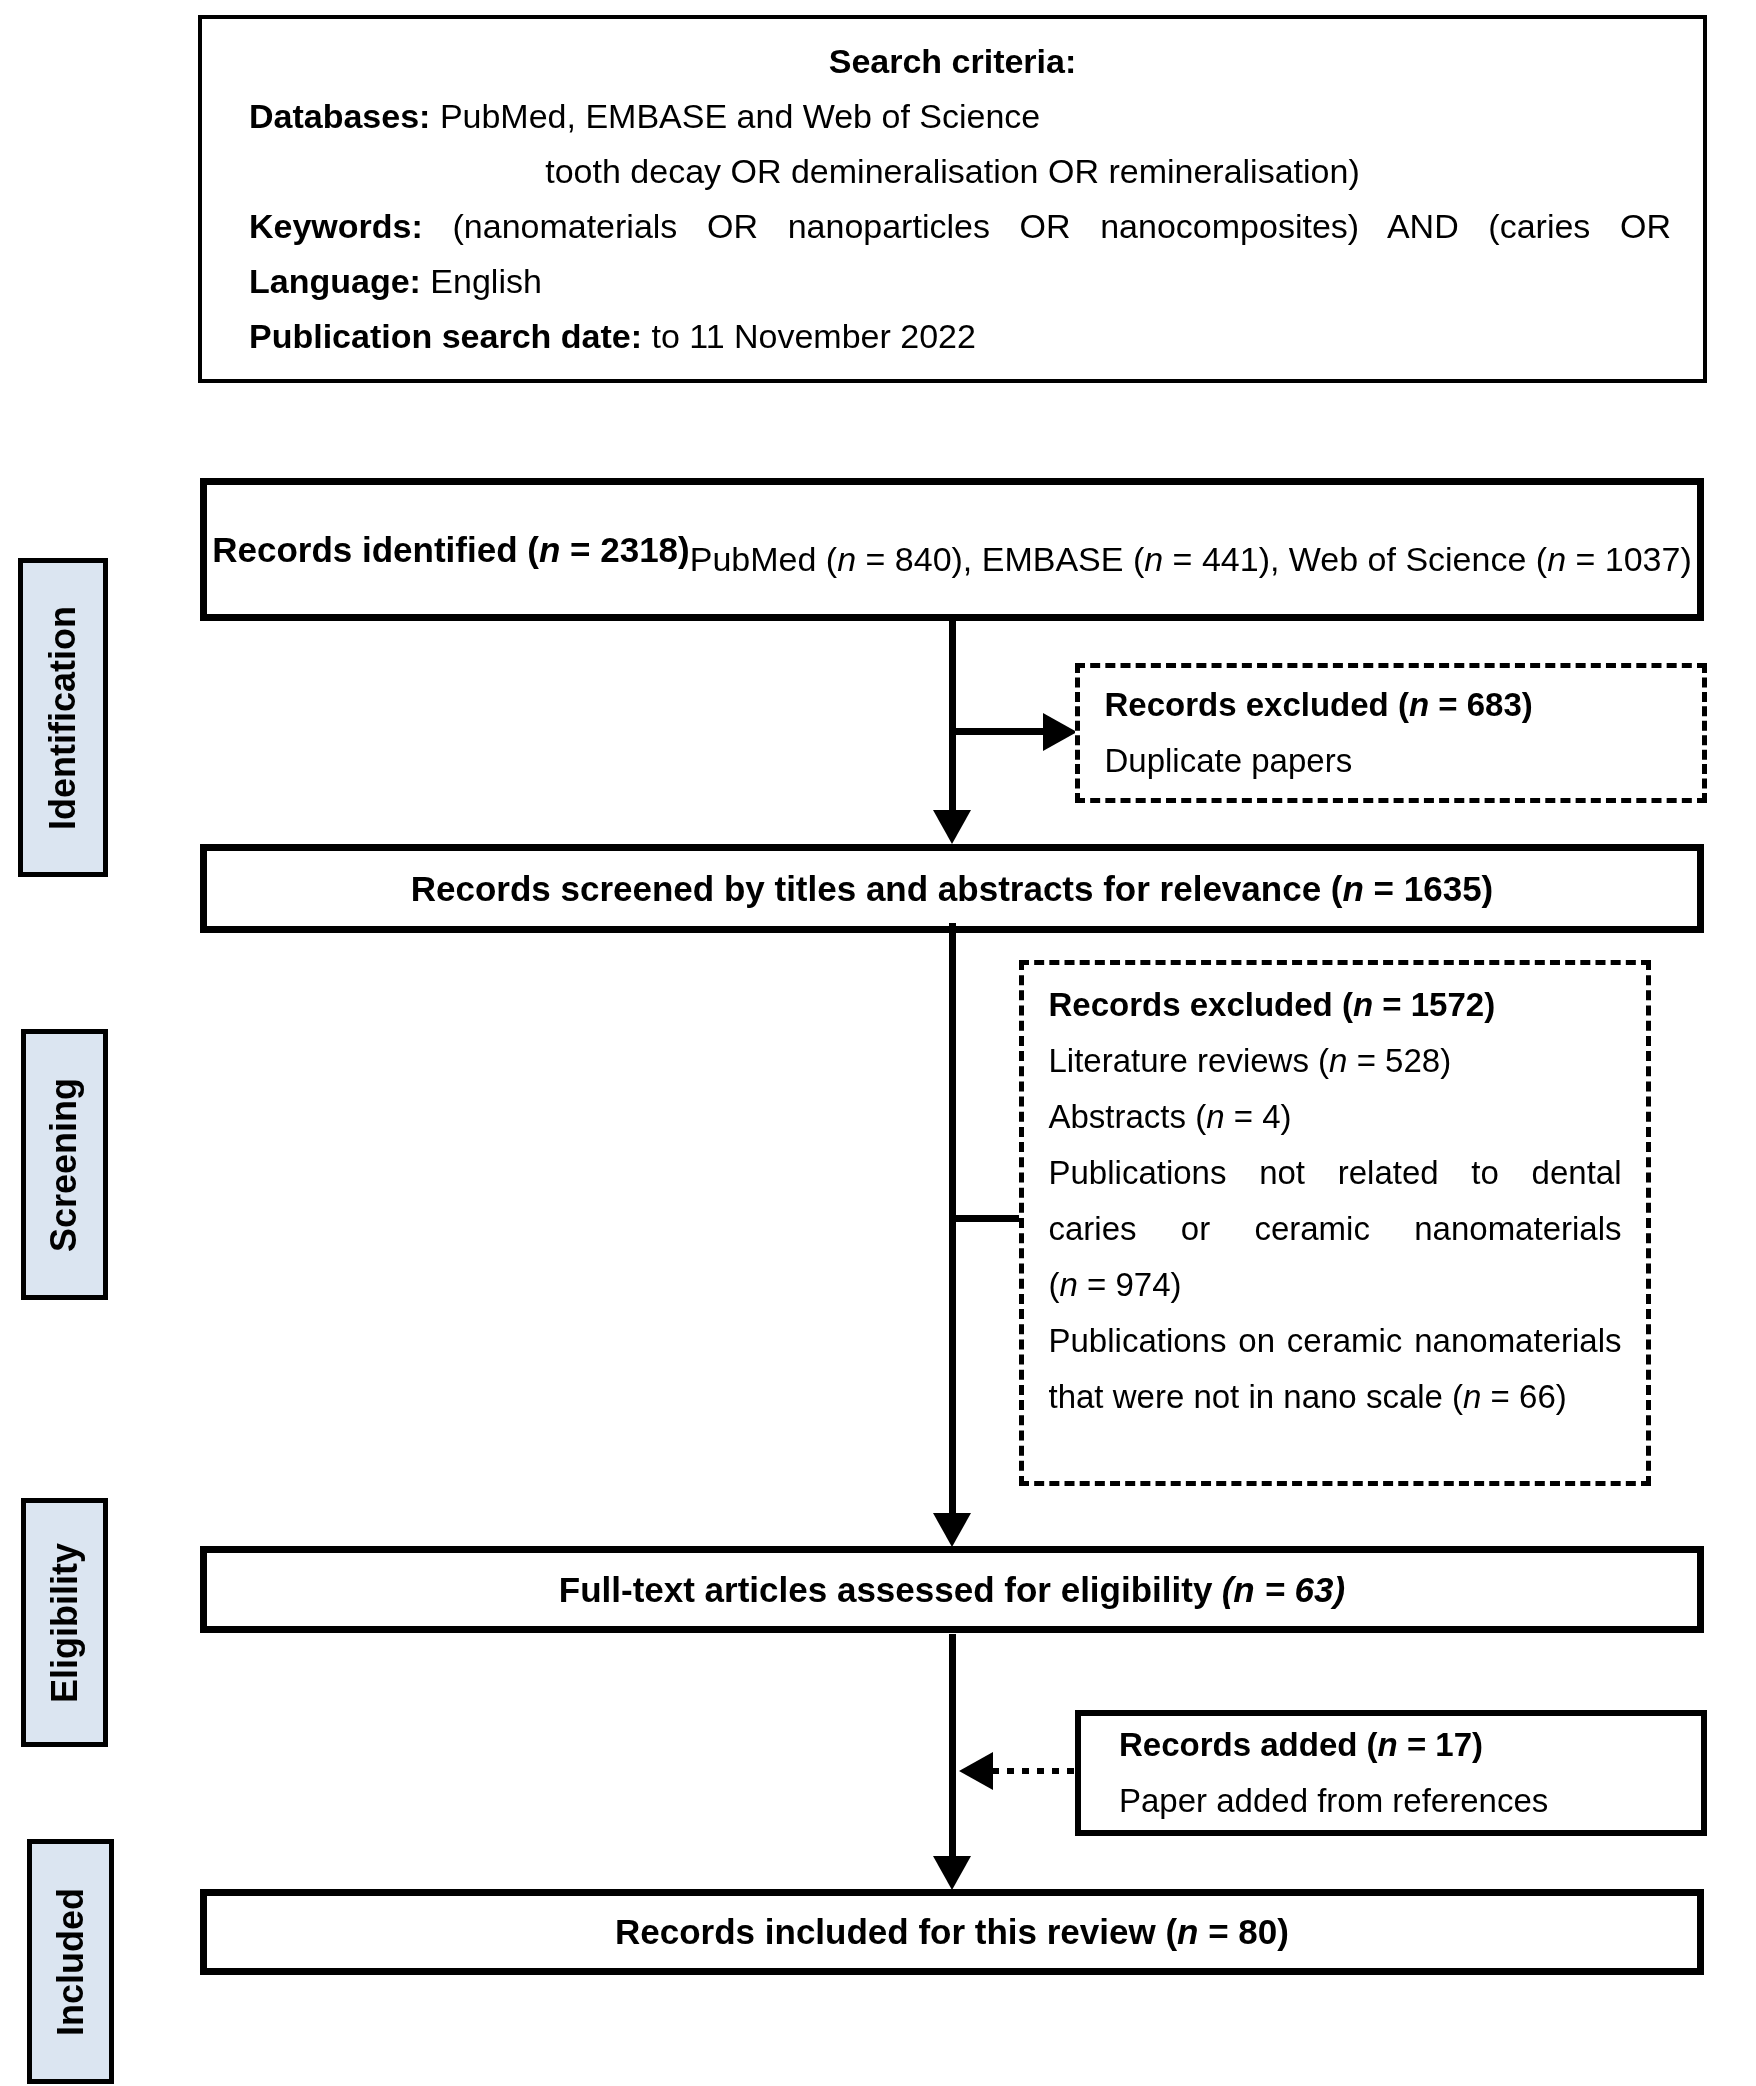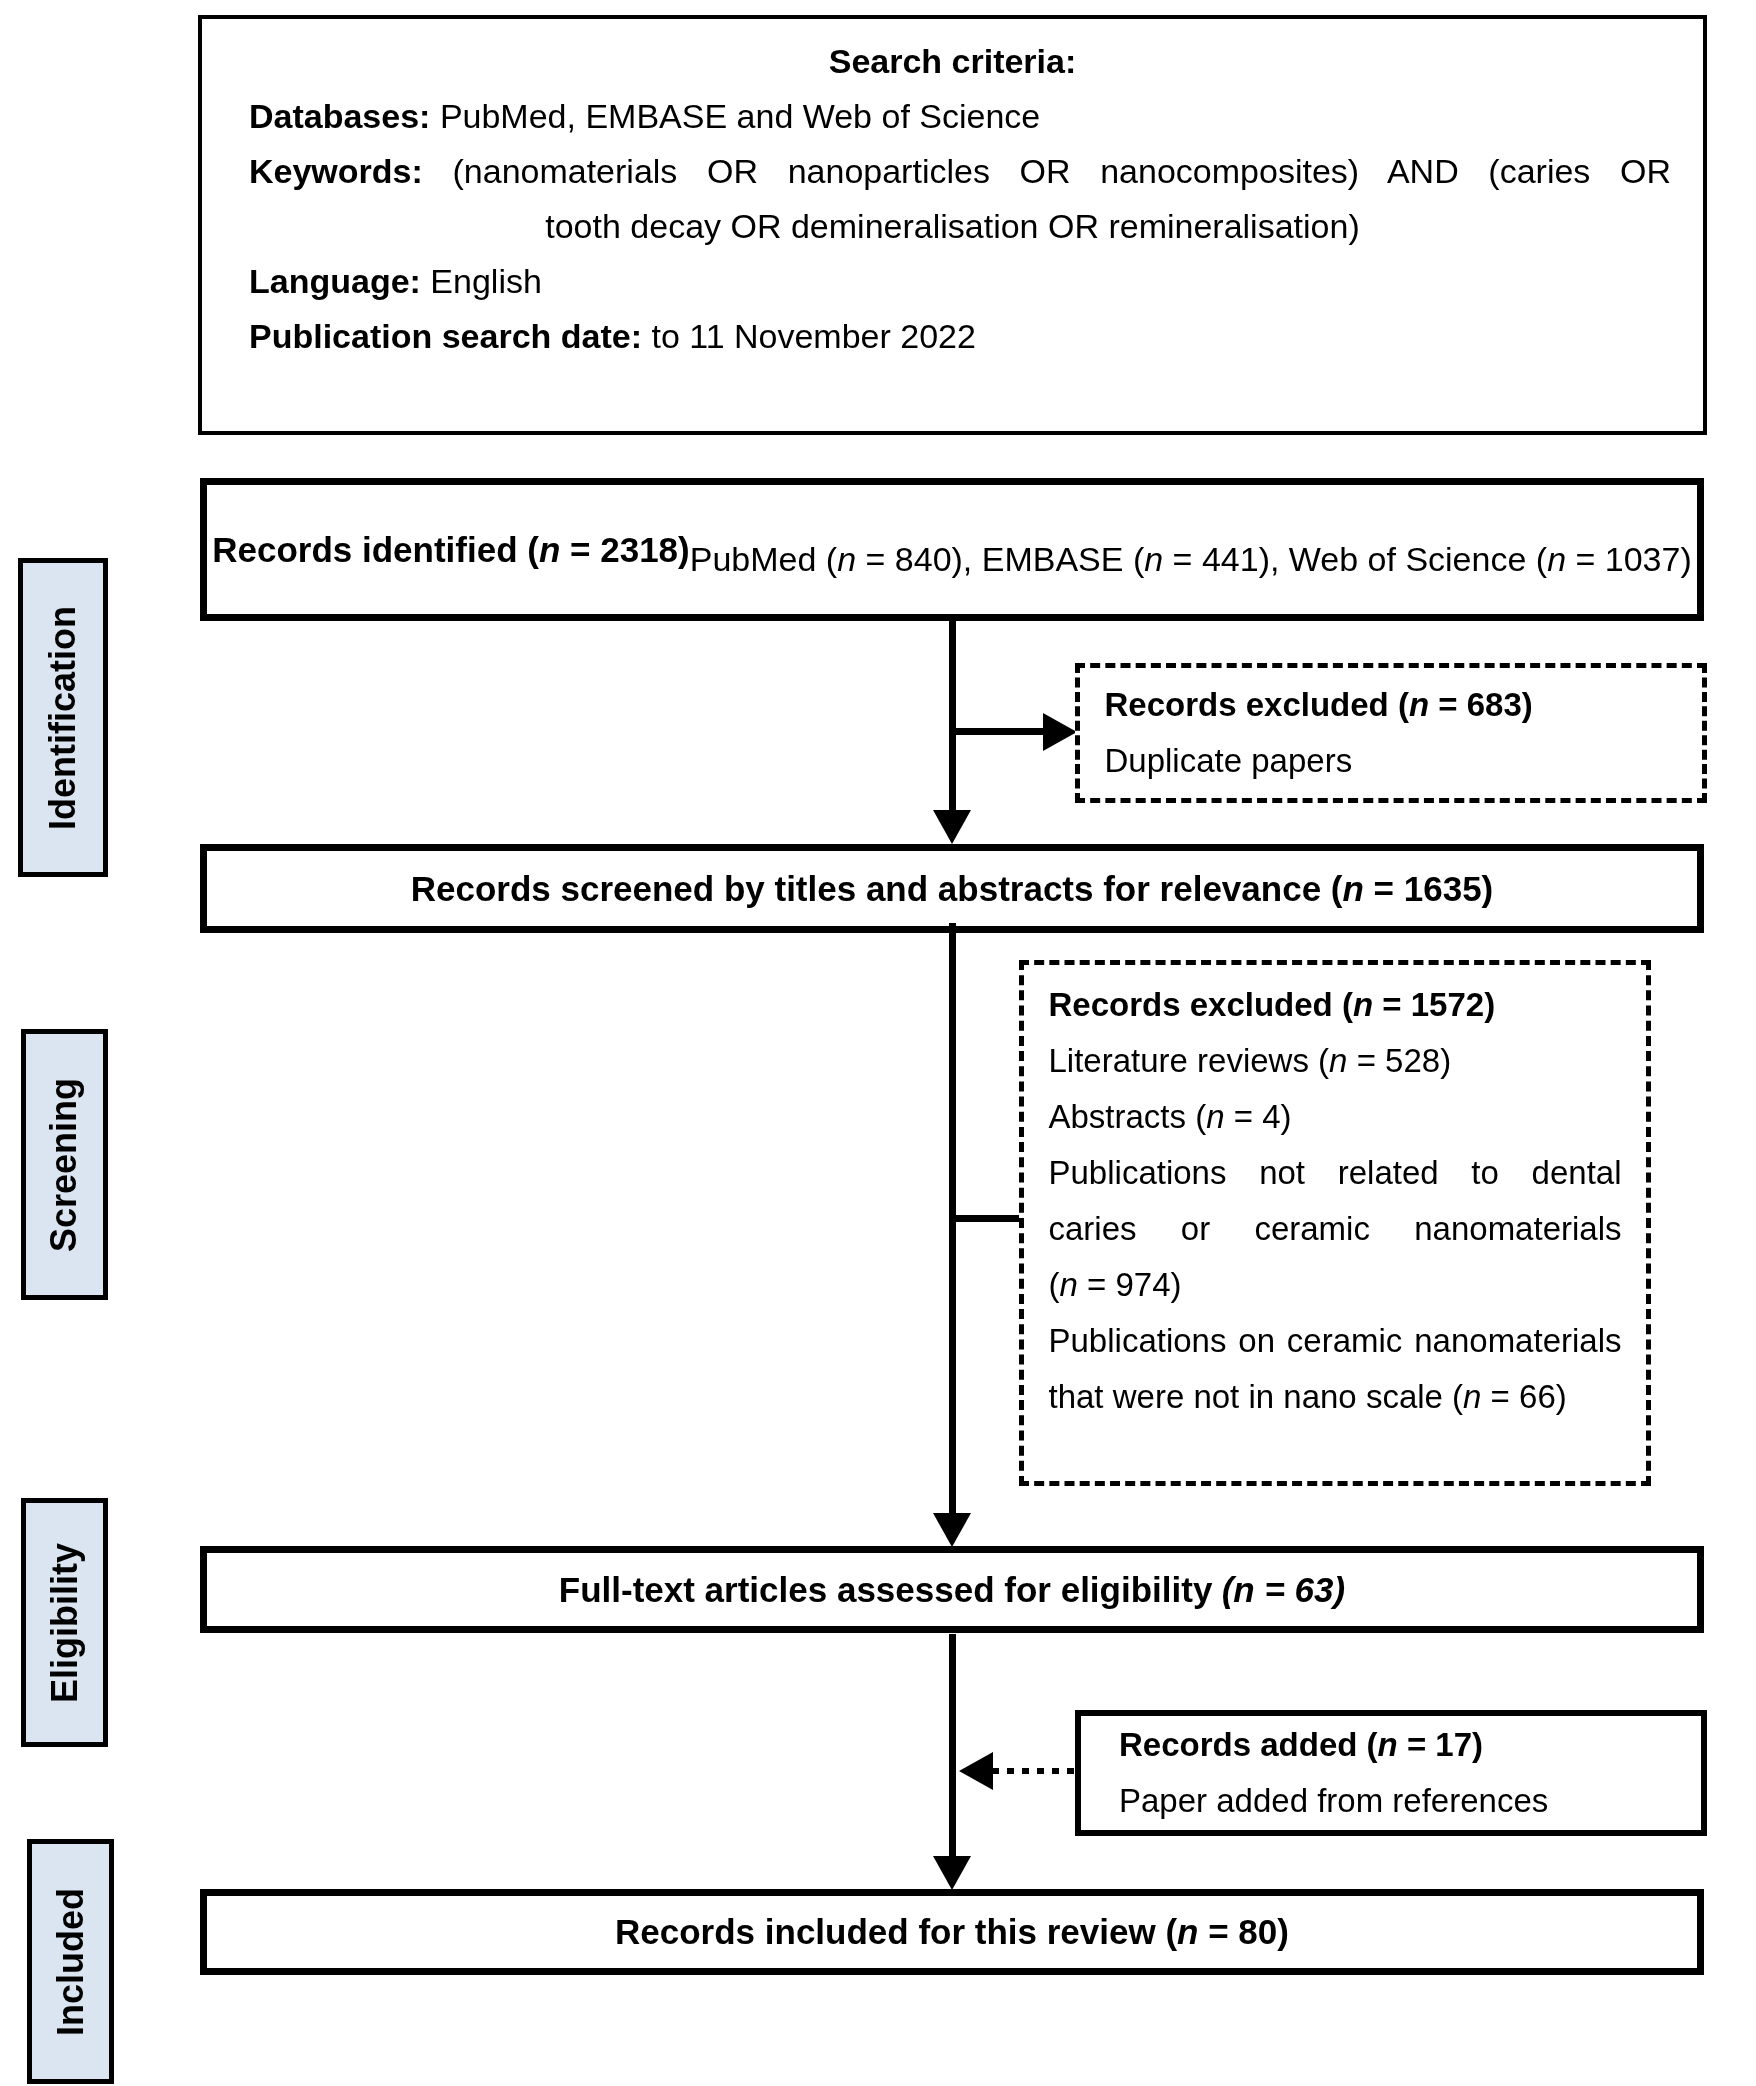--- a/index.html
+++ b/index.html
@@ -24,21 +24,21 @@
   .left-col {
     display: flex; flex-direction: column; justify-content: center;
     text-align: left;
   }
 
   .h-bold { font-weight: bold; font-size: 35px; line-height: 1.25; }
   .sub    { font-size: 34px; line-height: 1.25; margin-top: 20px; text-align: right; }
   .stat-it { font-style: italic; margin-left: 9.3px; }
 
   
-  #search-box { left: 198px; top: 14.6px; width: 1509px; height: 420px; padding: 15px 32px; }
+  #search-box { left: 198px; top: 14.6px; width: 1509px; height: 368px; padding: 15px 32px; }
   .sc-line { font-size: 34px; line-height: 55px; }
   .sc-title { text-align: center; font-weight: bold; }
   .sc-label { font-weight: bold; margin-left: 15px; }
   .sc-just { text-align: justify; text-align-last: justify; }
   .sc-center { text-align: center; }
 
   
   .rline { font-size: 33px; line-height: 56px; margin: 0; text-align: justify; }
   .rtitle { font-weight: bold; }
   #excluded1-box { left: 1075px; top: 663px; width: 632px; height: 140px; padding: 0 24.5px; }
@@ -105,22 +105,22 @@
   .nvar { font-style: italic; }
 </style>
 </head>
 <body>
 
 <div id="page">
 
   <div id="search-box" class="abox solid-thin">
     <div class="sc-line sc-title">Search criteria:</div>
     <div class="sc-line"><span class="sc-label">Databases:</span> <span>PubMed, EMBASE and Web of Science</span></div>
+    <div class="sc-line sc-center">tooth decay OR demineralisation OR remineralisation)</div>
     <div class="sc-line sc-just"><span class="sc-label">Keywords:</span> <span>(nanomaterials OR nanoparticles OR nanocomposites) AND (caries OR</span></div>
-    <div class="sc-line sc-center">tooth decay OR demineralisation OR remineralisation)</div>
     <div class="sc-line"><span class="sc-label">Language:</span> <span>English</span></div>
     <div class="sc-line"><span class="sc-label">Publication search date:</span> <span>to 11 November 2022</span></div>
   </div>
 
   <div id="stage-identification" class="stage">
       <span>Identification</span>
     </div>
   <div id="stage-screening" class="stage">
       <span>Screening</span>
     </div>

